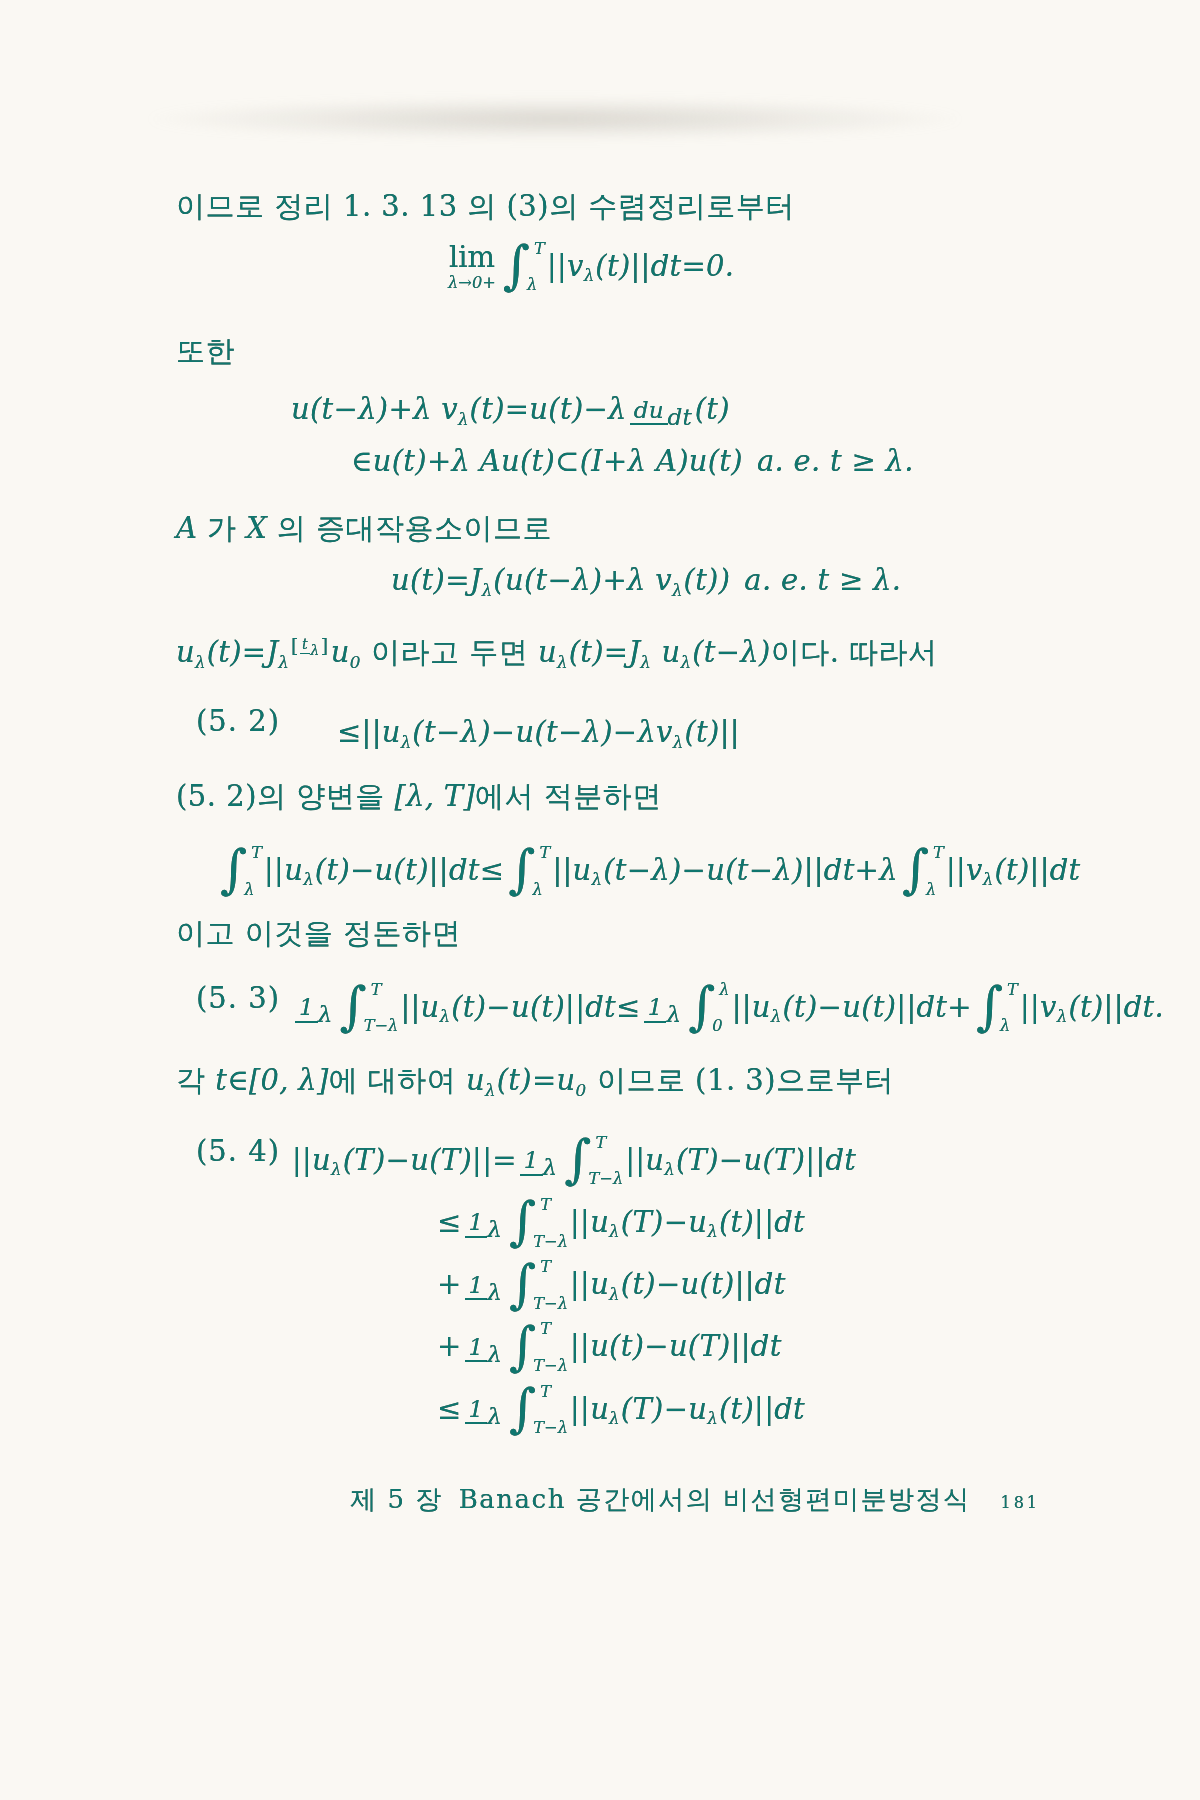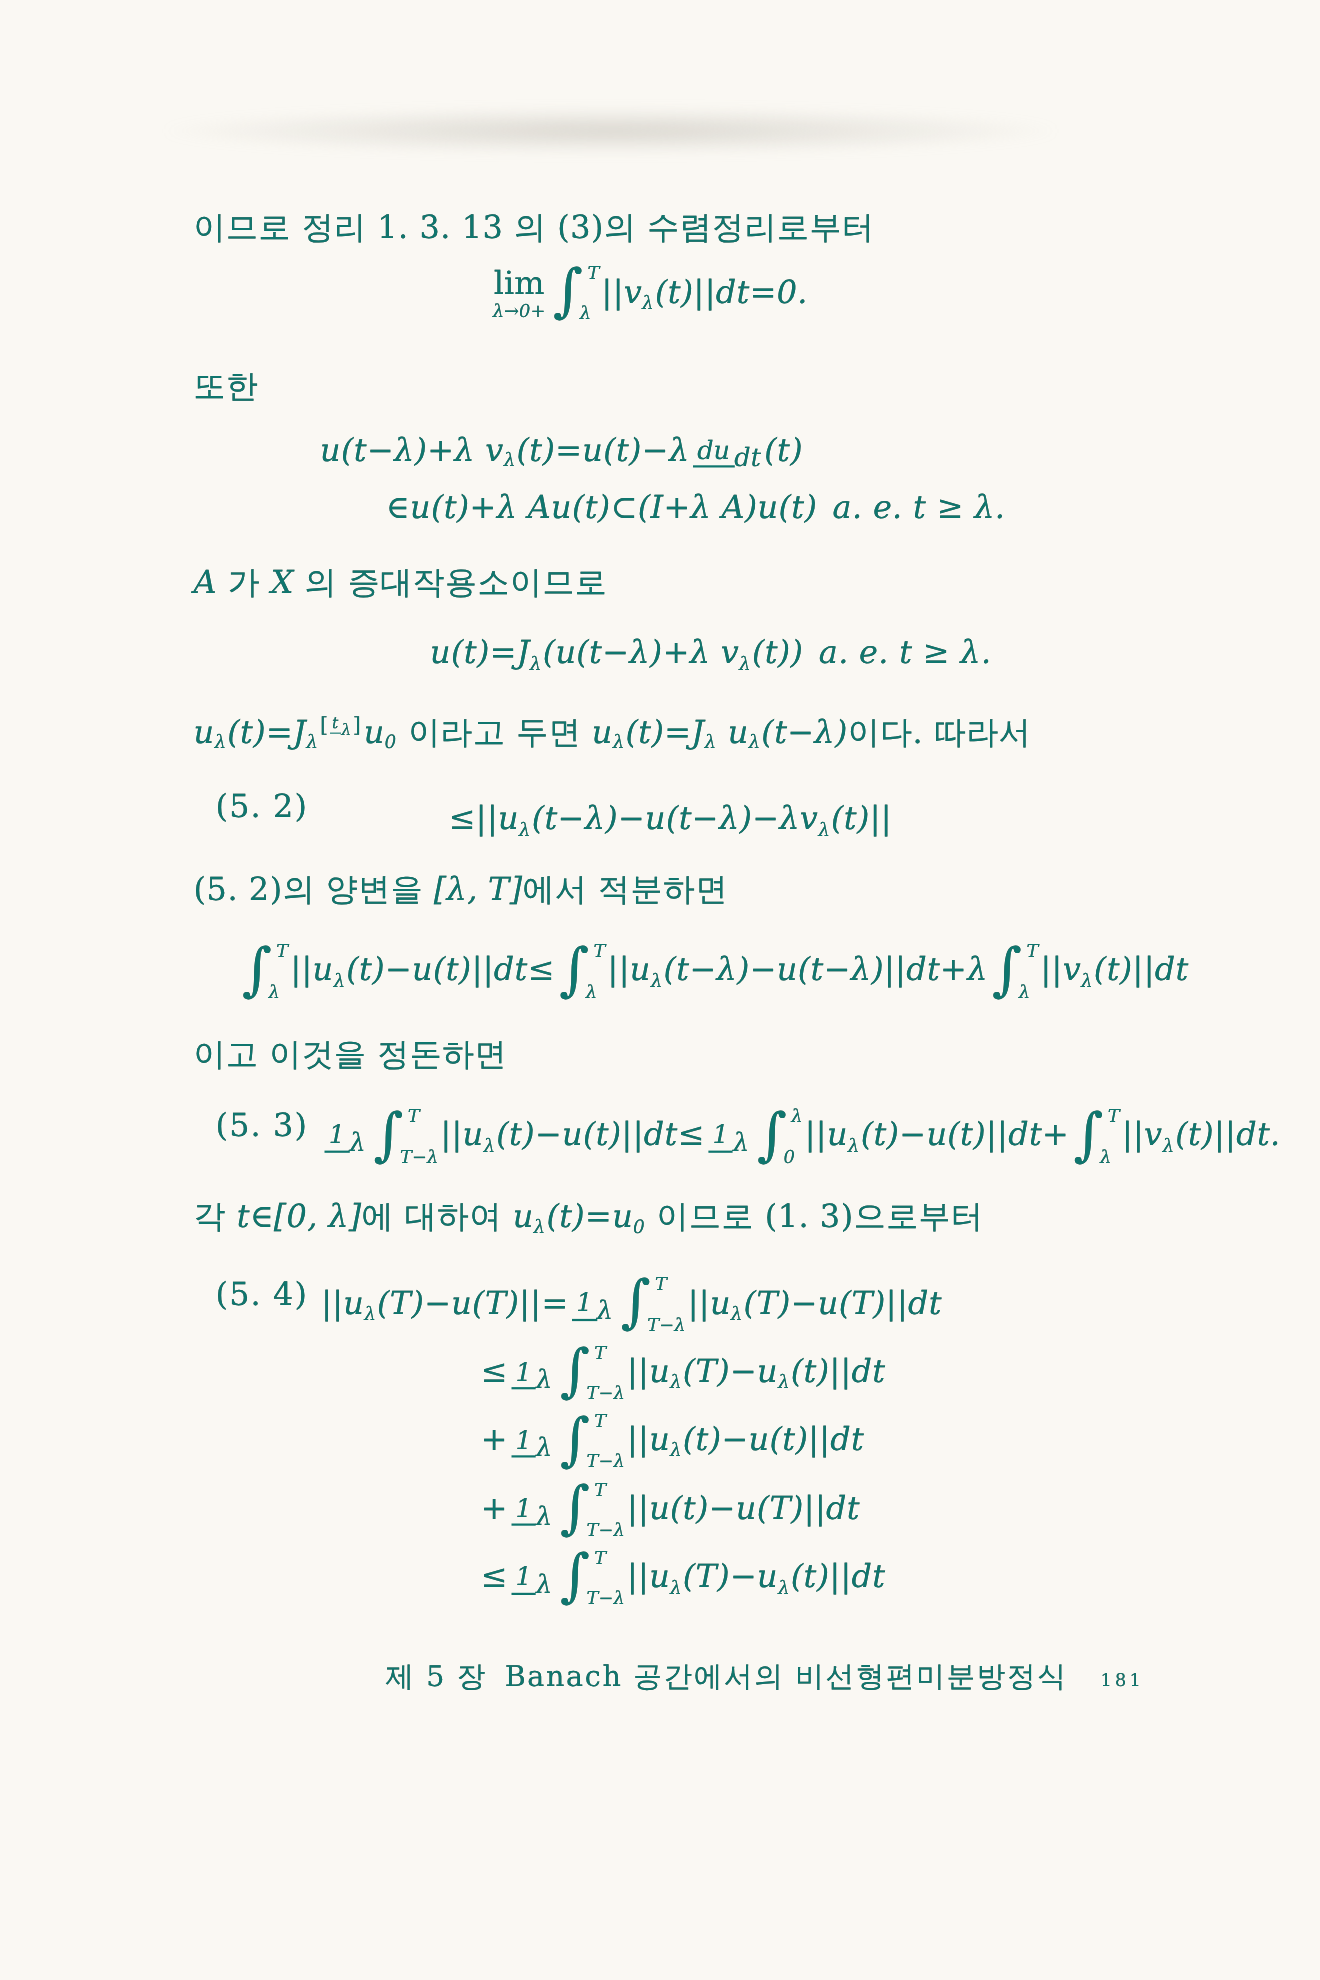--- a/index.html
+++ b/index.html
@@ -42,31 +42,31 @@
   .supf { display:inline-flex; align-items:center; vertical-align:0.55em; font-size:0.62em; margin:0 2px 0 1px; }
   .supf .sb { font-style:normal; font-size:1.05em; }
   .frac.tiny { font-size:0.8em; margin:0 1px; }
   .frac.tiny .fn { border-bottom-width:1.5px; padding:0 2px 0; }
 
   
   .eqrow   { display:flex; align-items:flex-start; margin-left:20px; }
   .eqlabel { font-size:29px; flex:0 0 auto; margin-right:12px; font-style:normal; letter-spacing:1px; }
   .eqcol   { display:flex; flex-direction:column; align-items:flex-start; }
 
-  .cont52 { margin-left:116px; margin-top:12px; }
+  .cont52 { margin-left:45px; margin-top:12px; }
   .cont54 { margin-left:145px; }
   .eqcol .g54 + .g54 { margin-top:7px; }
 
   .indlim { margin-left:272px; }
   .ind-u1 { margin-left:115px; }
   .ind-u2 { margin-left:175px; }
   .ind-res{ margin-left:215px; }
   .ind-int{ margin-left:40px; }
 
-  .mt14{margin-top:14px} .mt16{margin-top:16px} .mt22{margin-top:22px} .mt24{margin-top:29px}
+  .mt14{margin-top:14px} .mt16{margin-top:16px} .mt22{margin-top:22px} .mt24{margin-top:16px}
   .mt26{margin-top:26px} .mt28{margin-top:28px} .mt30{margin-top:30px} .mt32{margin-top:32px}
   .mt38{margin-top:38px}
 
   .footer { margin-top:44px; text-align:right; font-size:26px; letter-spacing:1.5px; white-space:nowrap; }
   .footer .fch { margin-right:16px; }
   .footer .fti { margin-right:30px; }
   .footer .fpn { font-size:16px; letter-spacing:3px; }
 </style>
 </head>
 <body>

